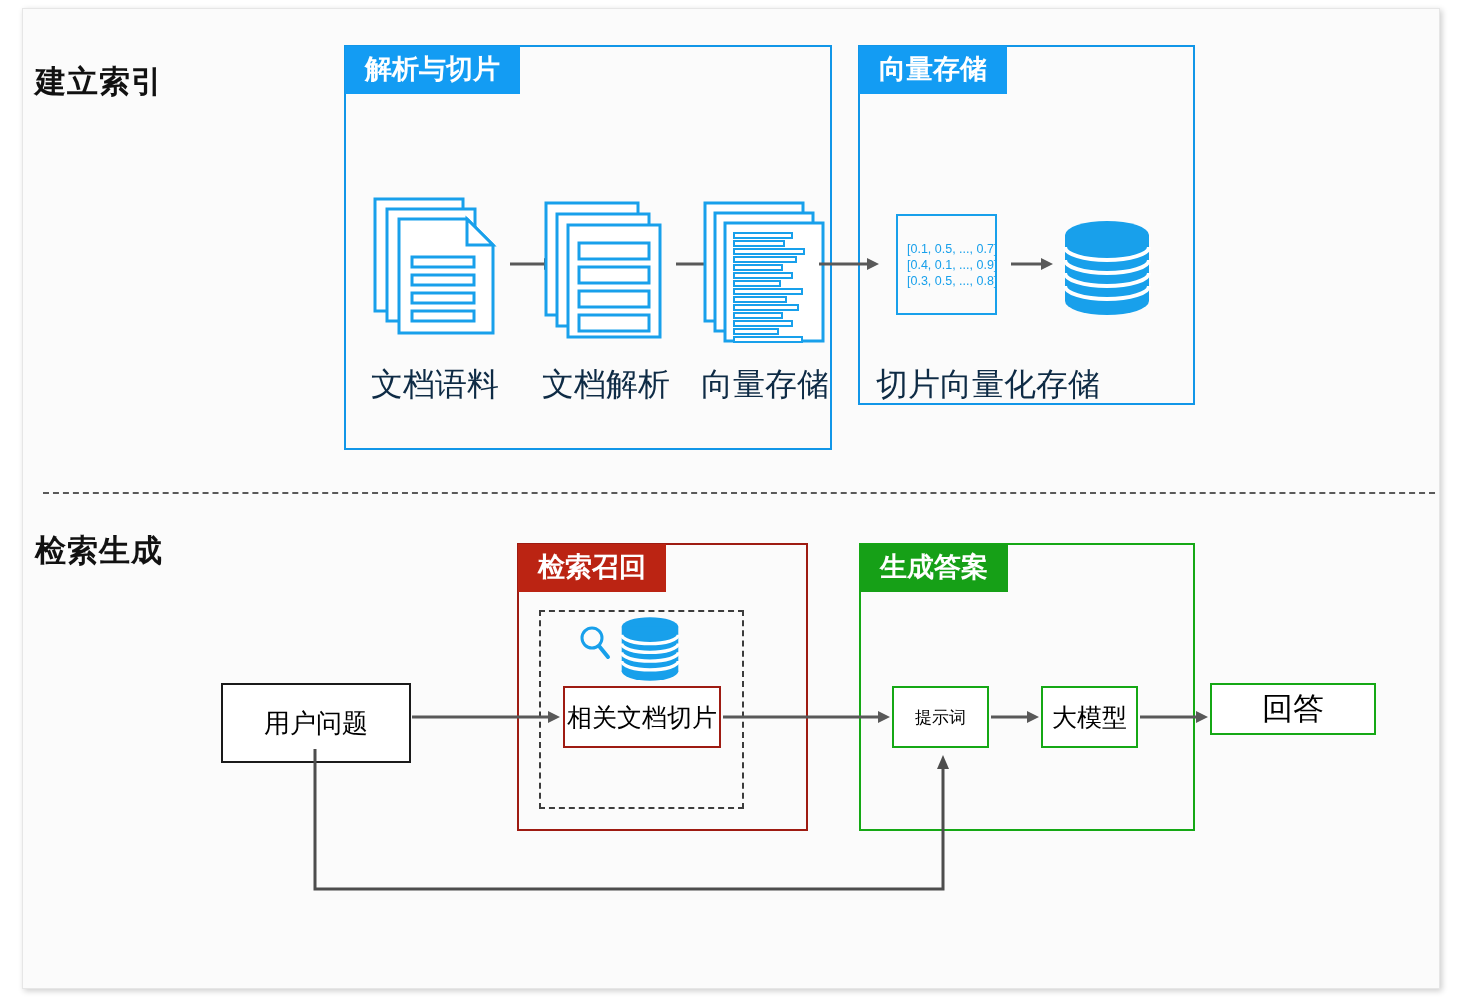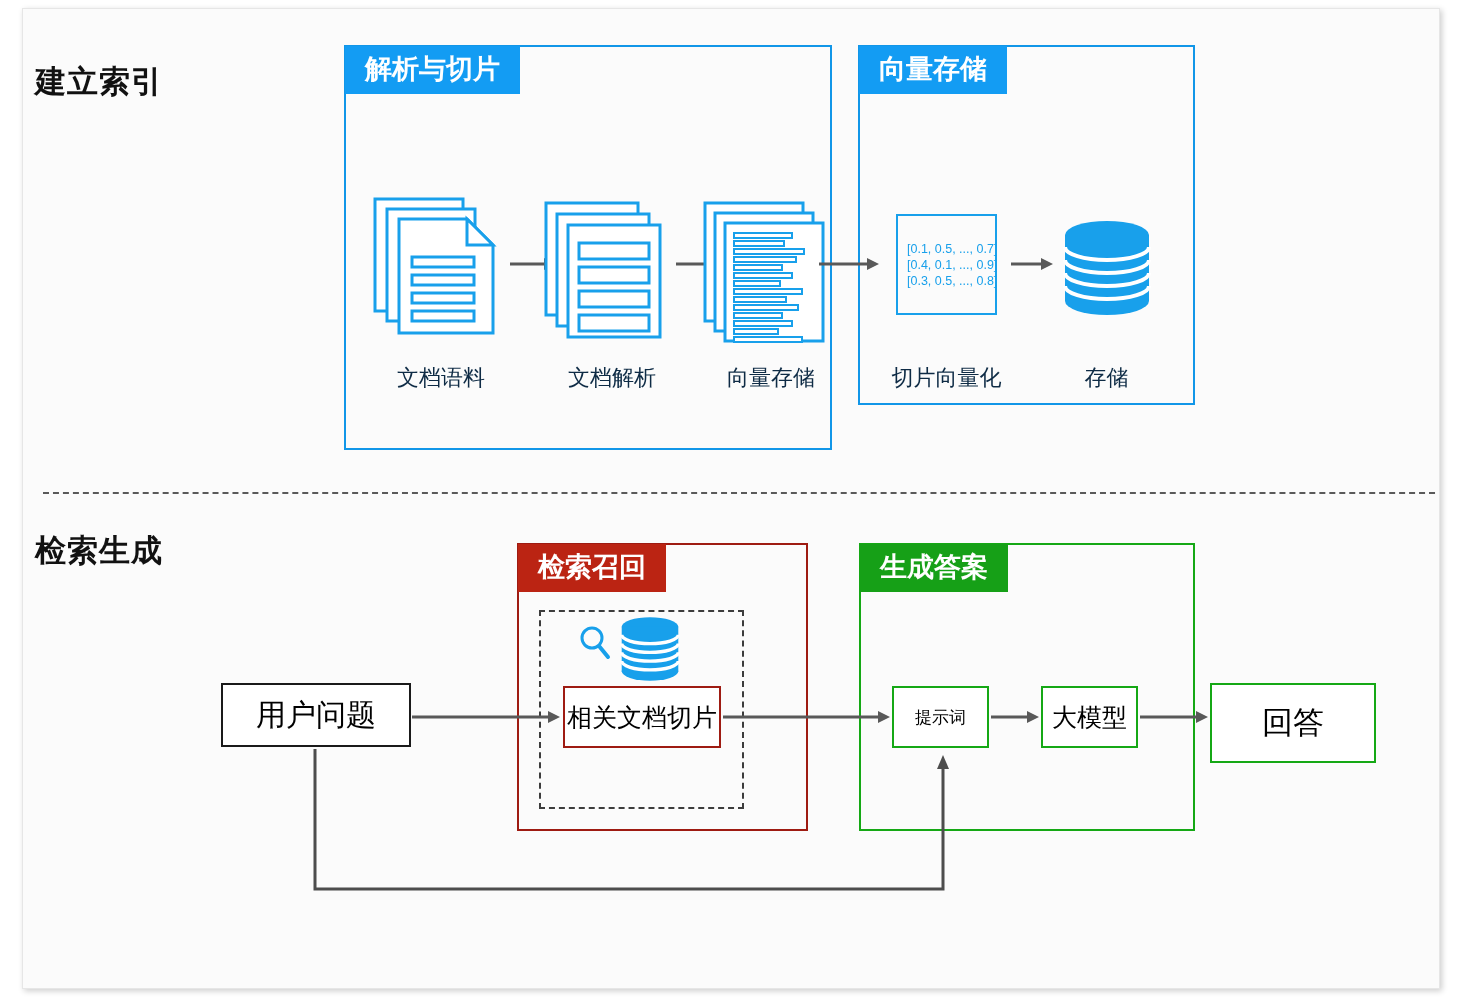--- a/index.html
+++ b/index.html
@@ -55,22 +55,22 @@
   
   .dashed-box{
     position:absolute;box-sizing:border-box;
     border:2px dashed #3c3c3c;
   }
   #dashed-retrieve{left:516px;top:601px;width:205px;height:199px;}
 
   
   .node{position:absolute;}
   .node-caption{
-    position:absolute;width:100%;text-align:center;
-    color:#0e2b45;font-size:22px;white-space:nowrap;
+    position:absolute;width:100%;
+    color:#0e2b45;font-size:32px;white-space:nowrap;
   }
 
   
   .docstack{position:relative;width:100%;height:100%;}
   .docstack svg{display:block;}
 
   
   .arrow{position:absolute;}
   .arrow svg{display:block;overflow:visible;}
 
@@ -89,25 +89,25 @@
   
   .flowbox{
     position:absolute;box-sizing:border-box;background:#fff;
     display:flex;align-items:center;justify-content:center;
     color:#000;white-space:nowrap;
   }
   .flowbox.black{border:2px solid #1a1a1a;}
   .flowbox.red{border:2px solid #9e1b12;}
   .flowbox.green{border:2px solid #15a815;}
 
-  #box-question{left:198px;top:674px;width:190px;height:64px;font-size:30px;}
+  #box-question{left:198px;top:674px;width:190px;height:80px;font-size:26px;}
   #box-chunks{left:540px;top:677px;width:158px;height:62px;font-size:25px;}
   #box-prompt{left:869px;top:677px;width:97px;height:62px;font-size:17px;}
   #box-llm{left:1018px;top:677px;width:97px;height:62px;font-size:25px;}
-  #box-answer{left:1187px;top:674px;width:166px;height:80px;font-size:31px;}
+  #box-answer{left:1187px;top:674px;width:166px;height:52px;font-size:31px;}
 
   
   .dbicon{position:absolute;}
   .searchicon{position:absolute;}
 </style>
 </head>
 <body>
 
 <div class="card">
  <div class="stage">

